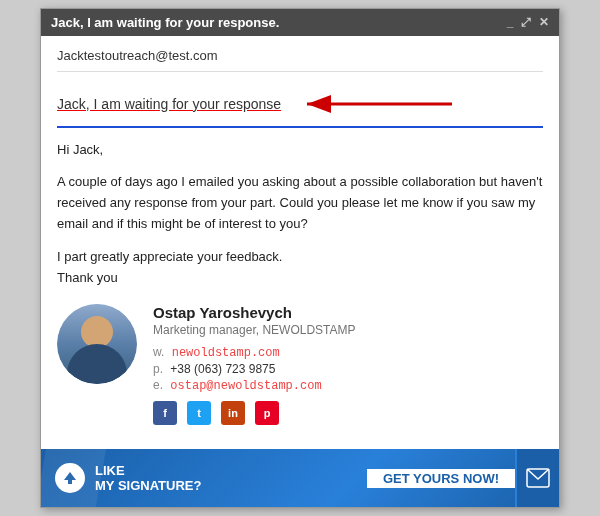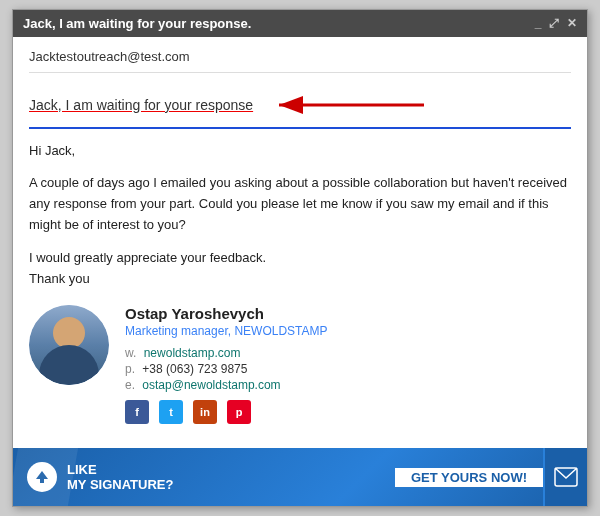--- a/index.html
+++ b/index.html
@@ -5,21 +5,21 @@
     * { margin: 0; padding: 0; box-sizing: border-box; }
     body {
       font-family: Arial, sans-serif;
       background: #ccc;
       display: flex;
       justify-content: center;
       align-items: center;
       min-height: 100vh;
     }
     .window {
-      width: 576px;
+      width: 520px;
       background: #fff;
       border: 1px solid #999;
       box-shadow: 2px 2px 8px rgba(0,0,0,0.3);
     }
     .titlebar {
       background: #4a4a4a;
       color: #fff;
       display: flex;
       justify-content: space-between;
       align-items: center;
@@ -128,31 +128,32 @@
       flex: 1;
     }
     .sig-name {
       font-size: 15px;
       font-weight: bold;
       color: #222;
       margin-bottom: 2px;
     }
     .sig-title {
       font-size: 12px;
-      color: #3b82f6;
+      color: #737373;
       margin-bottom: 8px;
     }
     .sig-detail {
       font-size: 12px;
       color: #333;
       margin-bottom: 2px;
     }
     .sig-detail a {
-      color: #0f766e;
+      color: #ef4444;
       text-decoration: none;
+      font-family: Liberation Mono, monospace;
     }
     .sig-label {
       color: #888;
       margin-right: 4px;
     }
     .social-icons {
       display: flex;
       gap: 10px;
       margin-top: 8px;
     }
@@ -277,21 +278,21 @@
           </defs>
           <line x1="155" y1="14" x2="10" y2="14" stroke="#cc0000" stroke-width="3" marker-end="url(#arrowhead)"></line>
         </svg>
       </div>
     </div>
 
     <div class="body-text">
       <p>Hi Jack,</p>
       <p>A couple of days ago I emailed you asking about a possible collaboration but haven't received any response from your part. Could you please let me know if you saw my email and if this might be of interest to you?</p>
       <p>
-        <span>I would greatly appreciate your feedback.</span><br>
+        <span>I part greatly appreciate your feedback.</span><br>
         <span>Thank you</span>
       </p>
     </div>
 
     <div class="signature-block">
 
       <div class="avatar">
         <div class="avatar-person">
           <div class="avatar-head"></div>
           <div class="avatar-body"></div>

